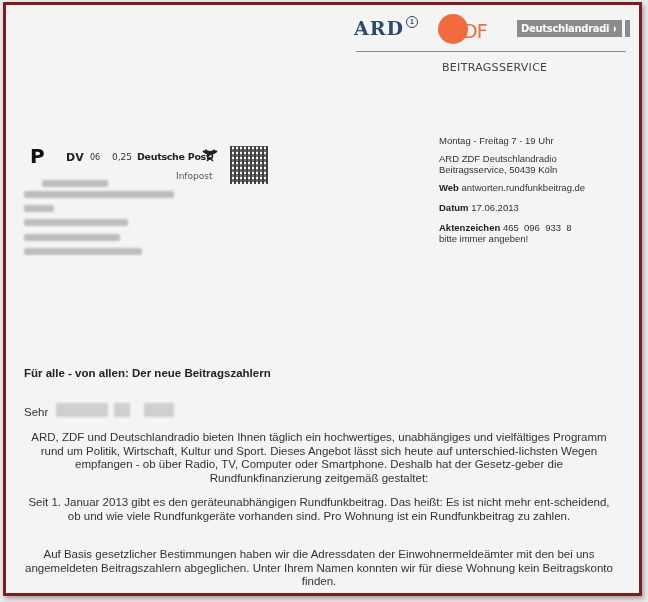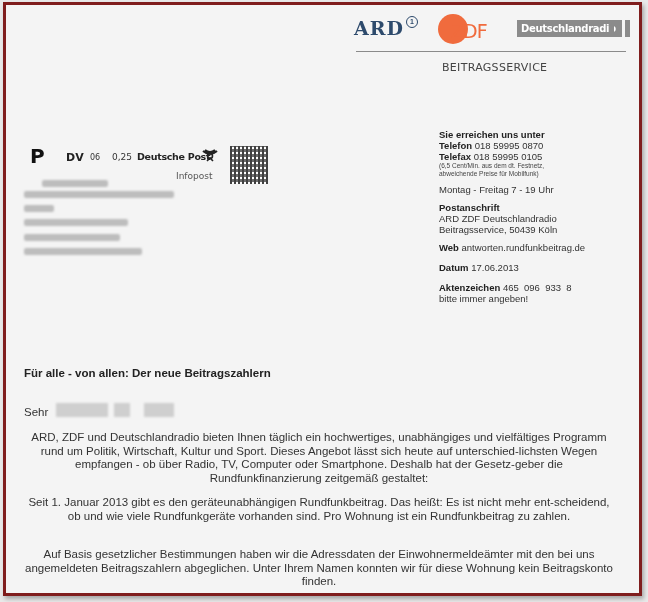--- a/index.html
+++ b/index.html
@@ -87,32 +87,24 @@
   <div>
     <div class="addr-line" style="left:36px;top:175px;width:66px;"></div>
     <div class="addr-line" style="left:18px;top:186px;width:150px;"></div>
     <div class="addr-line" style="left:18px;top:200px;width:30px;"></div>
     <div class="addr-line" style="left:18px;top:214px;width:104px;"></div>
     <div class="addr-line" style="left:18px;top:229px;width:96px;"></div>
     <div class="addr-line" style="left:18px;top:243px;width:118px;"></div>
   </div>
 
   <div class="contact">
-    <div class="c-block" style="margin-bottom:0">
-      <div><b>Sie erreichen uns unter</b></div>
-      <div><b>Telefon</b> <span>018 59995 0870</span></div>
-      <div><b>Telefax</b> <span>018 59995 0105</span></div>
-      <div class="c-small">(6,5 Cent/Min. aus dem dt. Festnetz,</div>
-      <div class="c-small">abweichende Preise für Mobilfunk)</div>
-    </div>
     <div class="c-block" style="margin-top:6px">
       <div>Montag - Freitag 7 - 19 Uhr</div>
     </div>
     <div class="c-block" style="margin-top:7px">
-      <div><b>Postanschrift</b></div>
       <div>ARD ZDF Deutschlandradio</div>
       <div>Beitragsservice, 50439 Köln</div>
     </div>
     <div class="c-block" style="margin-top:7px"><b>Web</b> <span>antworten.rundfunkbeitrag.de</span></div>
     <div class="c-block" style="margin-top:9px"><b>Datum</b> <span>17.06.2013</span></div>
     <div class="c-block" style="margin-top:9px">
       <div><b>Aktenzeichen</b> <span style="white-space:pre">465  096  933  8</span></div>
       <div>bitte immer angeben!</div>
     </div>
   </div>

